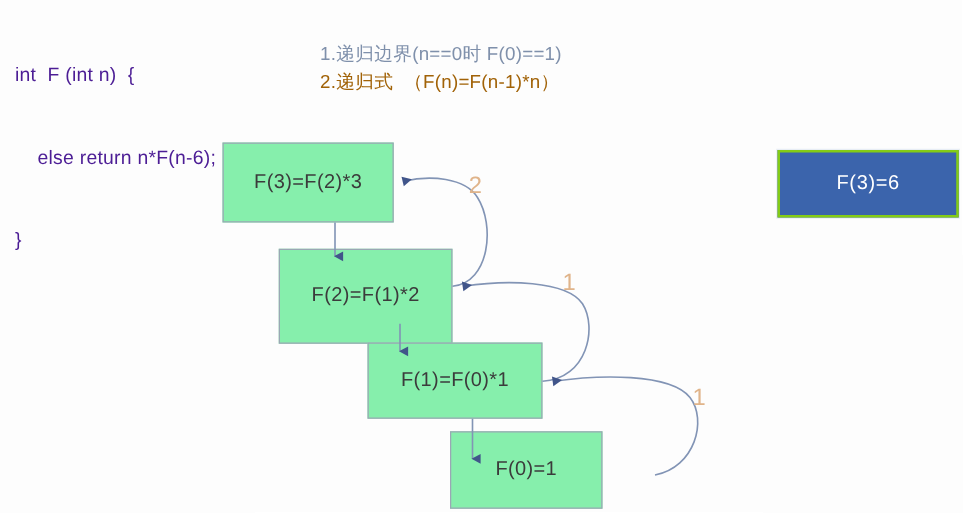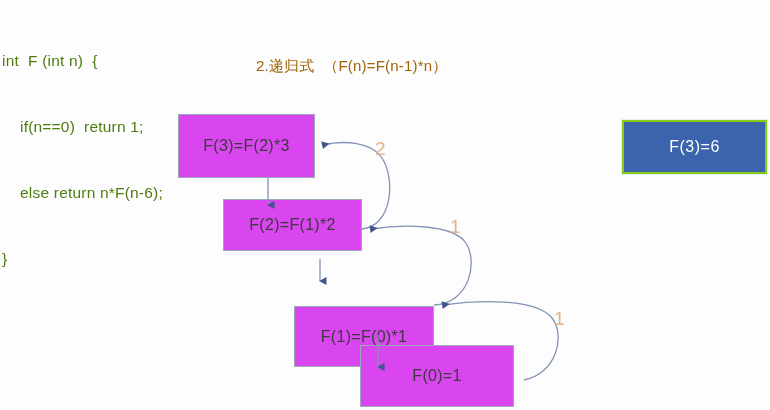--- a/index.html
+++ b/index.html
@@ -12,25 +12,25 @@
     width: 770px;
     height: 410px;
     background: #fdfdfd;
     overflow: hidden;
     font-family: "Liberation Sans", sans-serif;
   }
 
   
   .code-block {
     position: absolute;
-    left: 2px;
+    left: 12px;
     top: 6px;
     font-family: "Liberation Sans", sans-serif;
     font-size: 15.5px;
-    color: #4d7c0f;
+    color: #4c1d95;
     line-height: 22px;
     white-space: pre;
     letter-spacing: 0.2px;
   }
   .code-line { white-space: pre; }
 
   
   .annotation {
     position: absolute;
     font-family: "Liberation Sans", sans-serif;
@@ -51,34 +51,34 @@
     color: #3a3a3a;
     white-space: pre;
     letter-spacing: 0.5px;
   }
 
   
   .cbox {
     position: absolute;
     box-sizing: border-box;
     border: 1.3px solid #9aa7b4;
-    background: #d946ef;
+    background: #86efac;
     display: flex;
     align-items: center;
     justify-content: center;
     font-family: "Liberation Sans", sans-serif;
     font-size: 16px;
     color: #3b3b3b;
     letter-spacing: 0.3px;
     white-space: nowrap;
   }
   #box-f3 { left: 178px; top: 114px; width: 137px; height: 64px; }
-  #box-f2 { left: 223px; top: 199px; width: 139px; height: 52px; }
-  #box-f1 { left: 294px; top: 274px; width: 140px; height: 61px; margin-top: 32px; }
-  #box-f0 { left: 360px; top: 345px; width: 154px; height: 62px; }
+  #box-f2 { left: 223px; top: 199px; width: 139px; height: 76px; }
+  #box-f1 { left: 294px; top: 274px; width: 140px; height: 61px; }
+  #box-f0 { left: 360px; top: 345px; width: 122px; height: 62px; }
 
   
   .result-box {
     position: absolute;
     left: 622px;
     top: 120px;
     width: 141px;
     height: 50px;
     background: #3b64ac;
     border: 2px solid #84cc16;
@@ -111,25 +111,25 @@
   #step-1a  { left: 450px; top: 216px; }
   #step-1b  { left: 554px; top: 308px; }
 </style>
 </head>
 <body>
 
 <div id="page">
 
   <div class="code-block">
     <div class="code-line">int  F (int n)  {</div>
-    <div class="code-line">    if(n==0)  return 1;</div>
     <div class="code-line">    else return n*F(n-6);</div>
     <div class="code-line">}</div>
   </div>
 
+  <div class="annotation ann-1">1.递归边界(n==0时 F(0)==1)</div>
   <div class="annotation ann-2">2.递归式  （F(n)=F(n-1)*n）</div>
 
 
   <div class="cbox" id="box-f3">F(3)=F(2)*3</div>
   <div class="cbox" id="box-f2">F(2)=F(1)*2</div>
   <div class="cbox" id="box-f1">F(1)=F(0)*1</div>
   <div class="cbox" id="box-f0">F(0)=1</div>
 
   <svg id="arrow-layer" viewBox="0 0 770 410">
     <defs>

